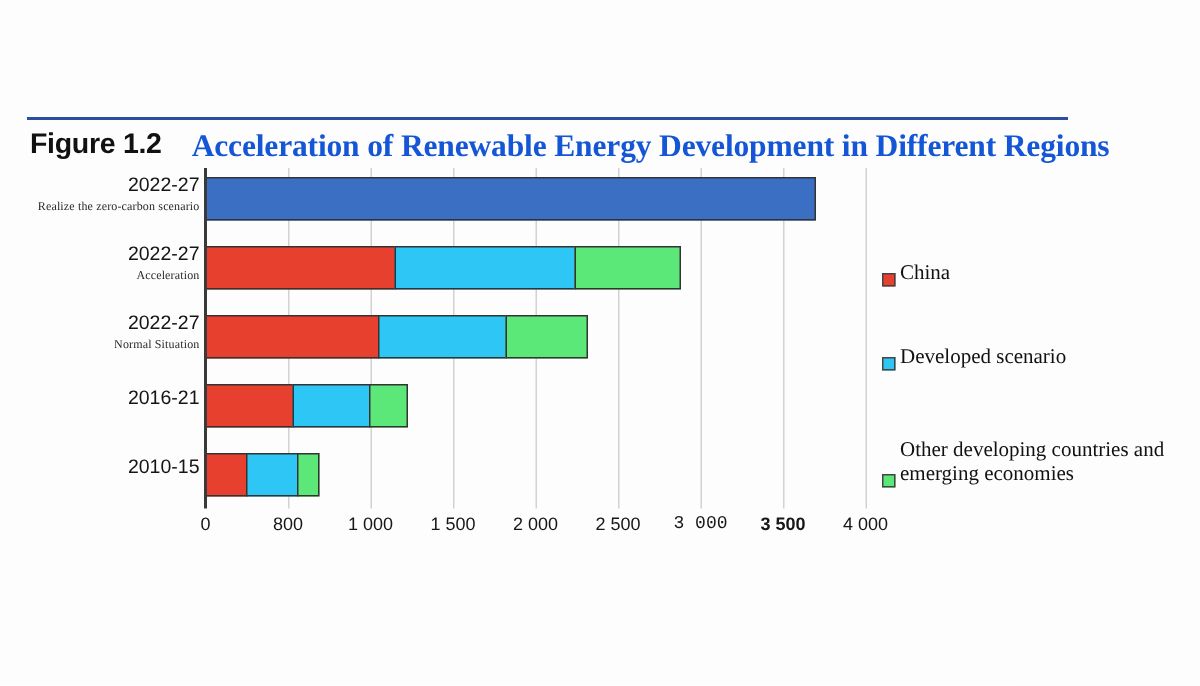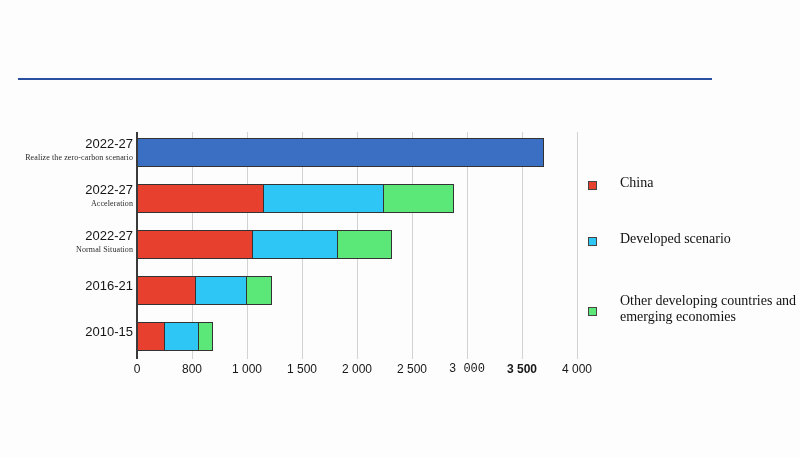--- a/index.html
+++ b/index.html
@@ -52,21 +52,21 @@
     font-weight: 700;
     color: #1556d6;
     margin-left: 20px;
     letter-spacing: -0.1px;
   }
 
   
   .chart {
     position: absolute;
     left: 0;
-    top: 126px;
+    top: 106px;
     width: 704px;
     height: 290px;
   }
   
   .plot {
     position: absolute;
     left: 137px;
     top: 6px;
     width: 440px;
     height: 227px;
@@ -154,23 +154,22 @@
   .legend {
     position: absolute;
     left: 588px;
     top: 118px;
     width: 212px;
     height: 230px;
   }
   .legend-item {
     position: absolute;
     display: flex;
-    align-items: center;
+    align-items: flex-end;
     white-space: nowrap;
-    gap: 20px;
   }
   .swatch {
     width: 9px;
     height: 9px;
     border: 1px solid #444444;
     box-sizing: border-box;
     margin-top: 4px;
     flex: 0 0 auto;
   }
   .legend-text {
@@ -183,20 +182,24 @@
     max-width: 196px;
   }
 </style>
 </head>
 <body>
 
 <div class="slide">
 
   <div class="title-rule"></div>
 
+  <div class="title-row">
+    <span class="fig-num">Figure 1.2</span>
+    <span class="fig-title">Acceleration of Renewable Energy Development in Different Regions</span>
+  </div>
 
   <div class="chart">
 
     <div class="plot">
       <div class="axis-y"></div>
       <div id="gridlines">
           <div class="gridline" style="left: 55px;"></div>
           <div class="gridline" style="left: 110px;"></div>
           <div class="gridline" style="left: 165px;"></div>
           <div class="gridline" style="left: 220px;"></div>

